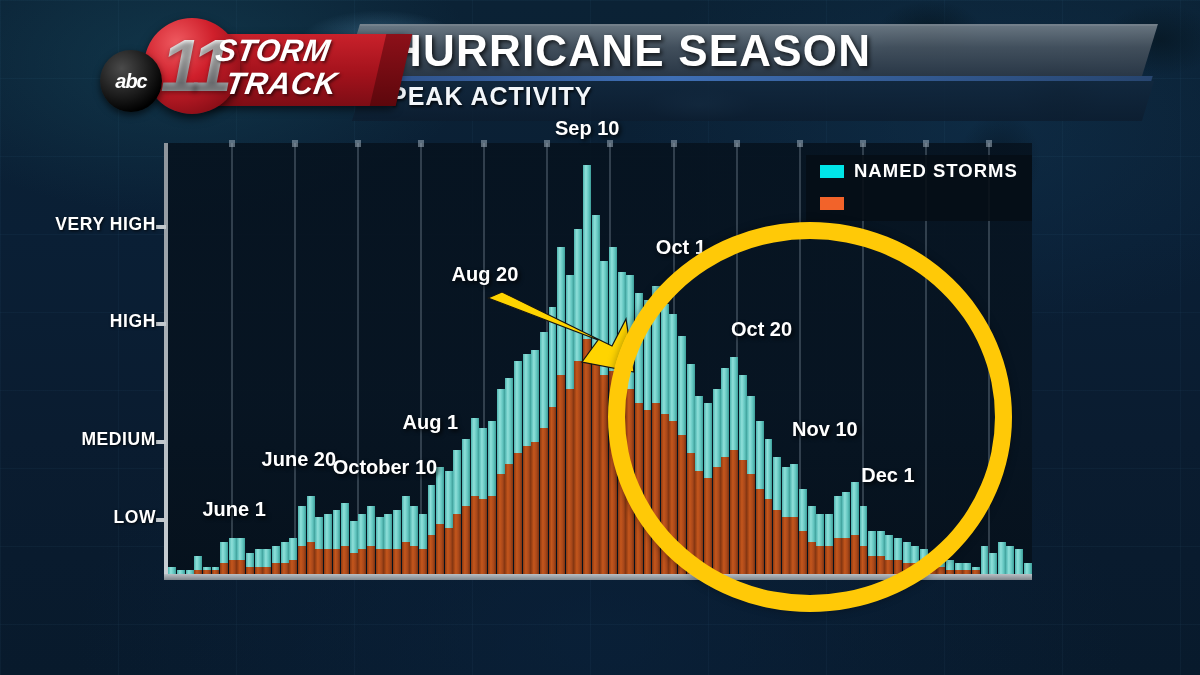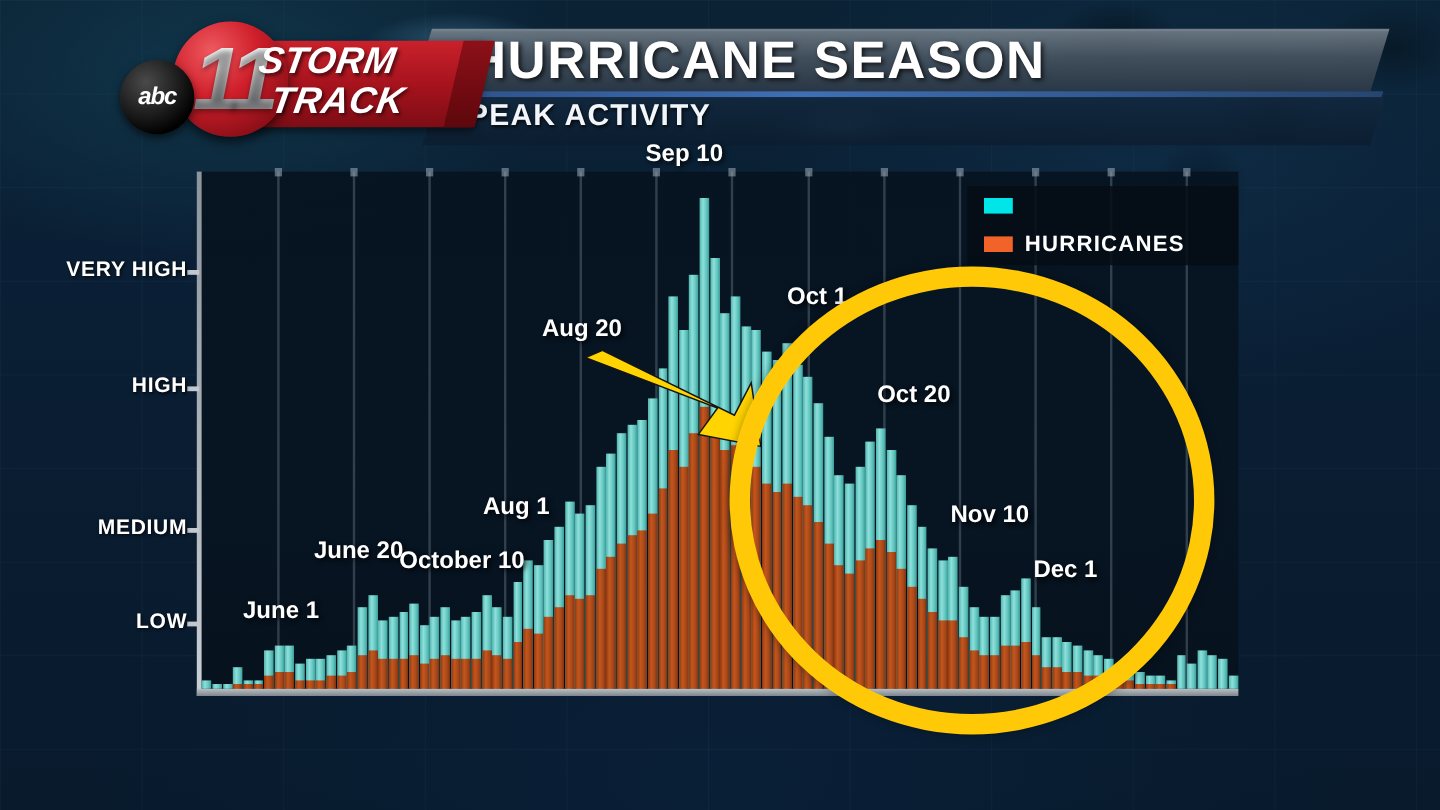--- a/index.html
+++ b/index.html
@@ -615,38 +615,38 @@
         <div class="bar" style="left: 855.73px; width: 7.9px; height: 10.6696px;">
           <div class="cyan" style="height: 10.6696px;"></div>
         </div>
       </div>
     <div id="date-labels">
         <div class="datelabel" style="left: 34.48px; top: 355.435px;">June 1</div>
         <div class="datelabel" style="left: 93.6px; top: 305.426px;">June 20</div>
         <div class="datelabel" style="left: 164.72px; top: 313.426px;">October 10</div>
         <div class="datelabel" style="left: 234.48px; top: 267.861px;">Aug 1</div>
         <div class="datelabel" style="left: 283.6px; top: 119.609px;">Aug 20</div>
-        <div class="datelabel" style="left: 370px; top: -26px;">Sep 10</div>
+        <div class="datelabel" style="left: 387px; top: -26px;">Sep 10</div>
         <div class="datelabel" style="left: 487.84px; top: 92.9217px;">Oct 1</div>
         <div class="datelabel" style="left: 562.96px; top: 174.722px;">Oct 20</div>
         <div class="datelabel" style="left: 624.08px; top: 274.748px;">Nov 10</div>
         <div class="datelabel" style="left: 693.2px; top: 321.426px;">Dec 1</div>
       </div>
   </div>
   <div id="ylabels">
       <div class="ylabel" style="top: 507px;">LOW</div>
       <div class="ylabel" style="top: 429px;">MEDIUM</div>
       <div class="ylabel" style="top: 311px;">HIGH</div>
       <div class="ylabel" style="top: 214px;">VERY HIGH</div>
     </div>
 
   <div id="legend">
       <div class="legend-sw" style="background: rgb(0, 229, 232); top: 10px; left: 14px;"></div>
+      <div class="legend-row" style="top: 3px; left: 48px;">NAMED STORMS</div>
       <div class="legend-sw" style="background: rgb(242, 99, 42); top: 42px; left: 14px;"></div>
-      <div class="legend-row" style="top: 35px; left: 48px;">HURRICANES</div>
     </div>
 
   <div id="we-are-here" style="color: rgb(255, 230, 0);">
   </div>
 
   <svg id="arrow" viewBox="0 0 150 82">
     <path d="M2,6 L16,0 L126,54 L140,27 L148,80 L96,70 L112,48 L2,6 Z" fill="#ffd400" stroke="#151515" stroke-width="1.2"></path>
   </svg>
 
   <div id="circle" style="border-color: rgb(255, 201, 7);"></div>

